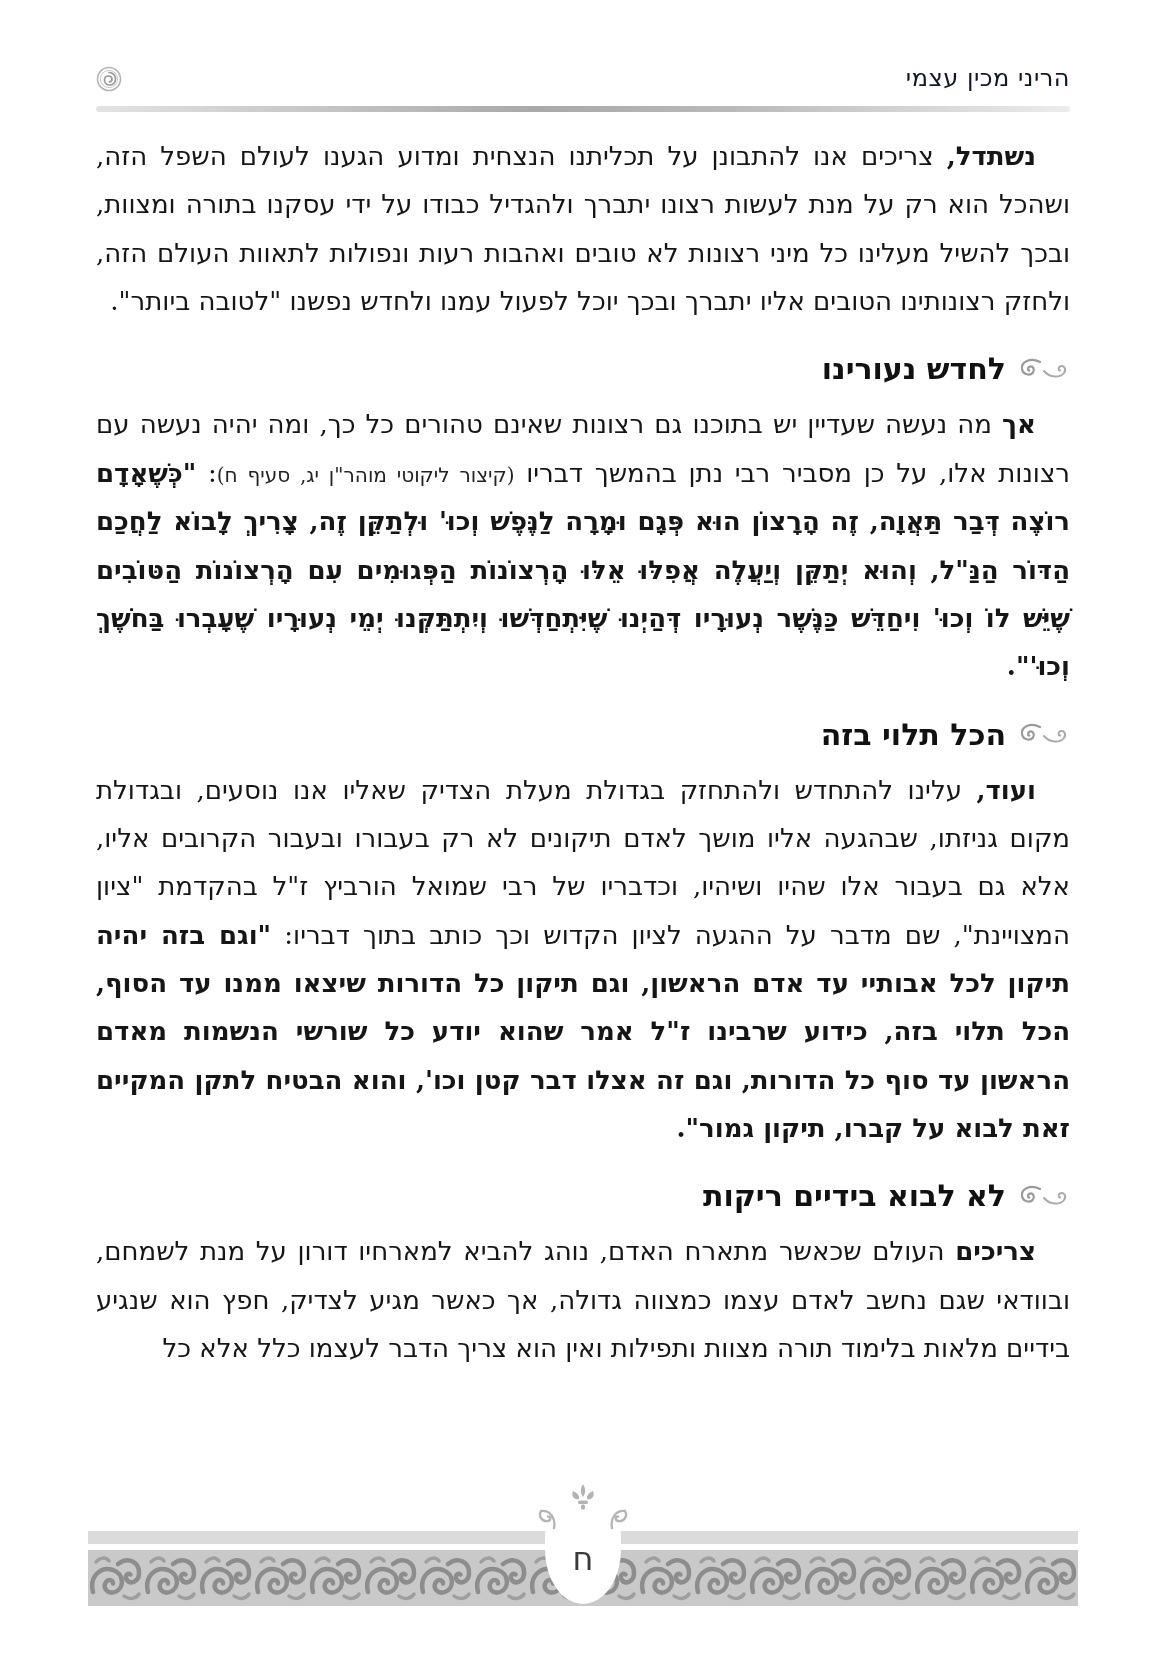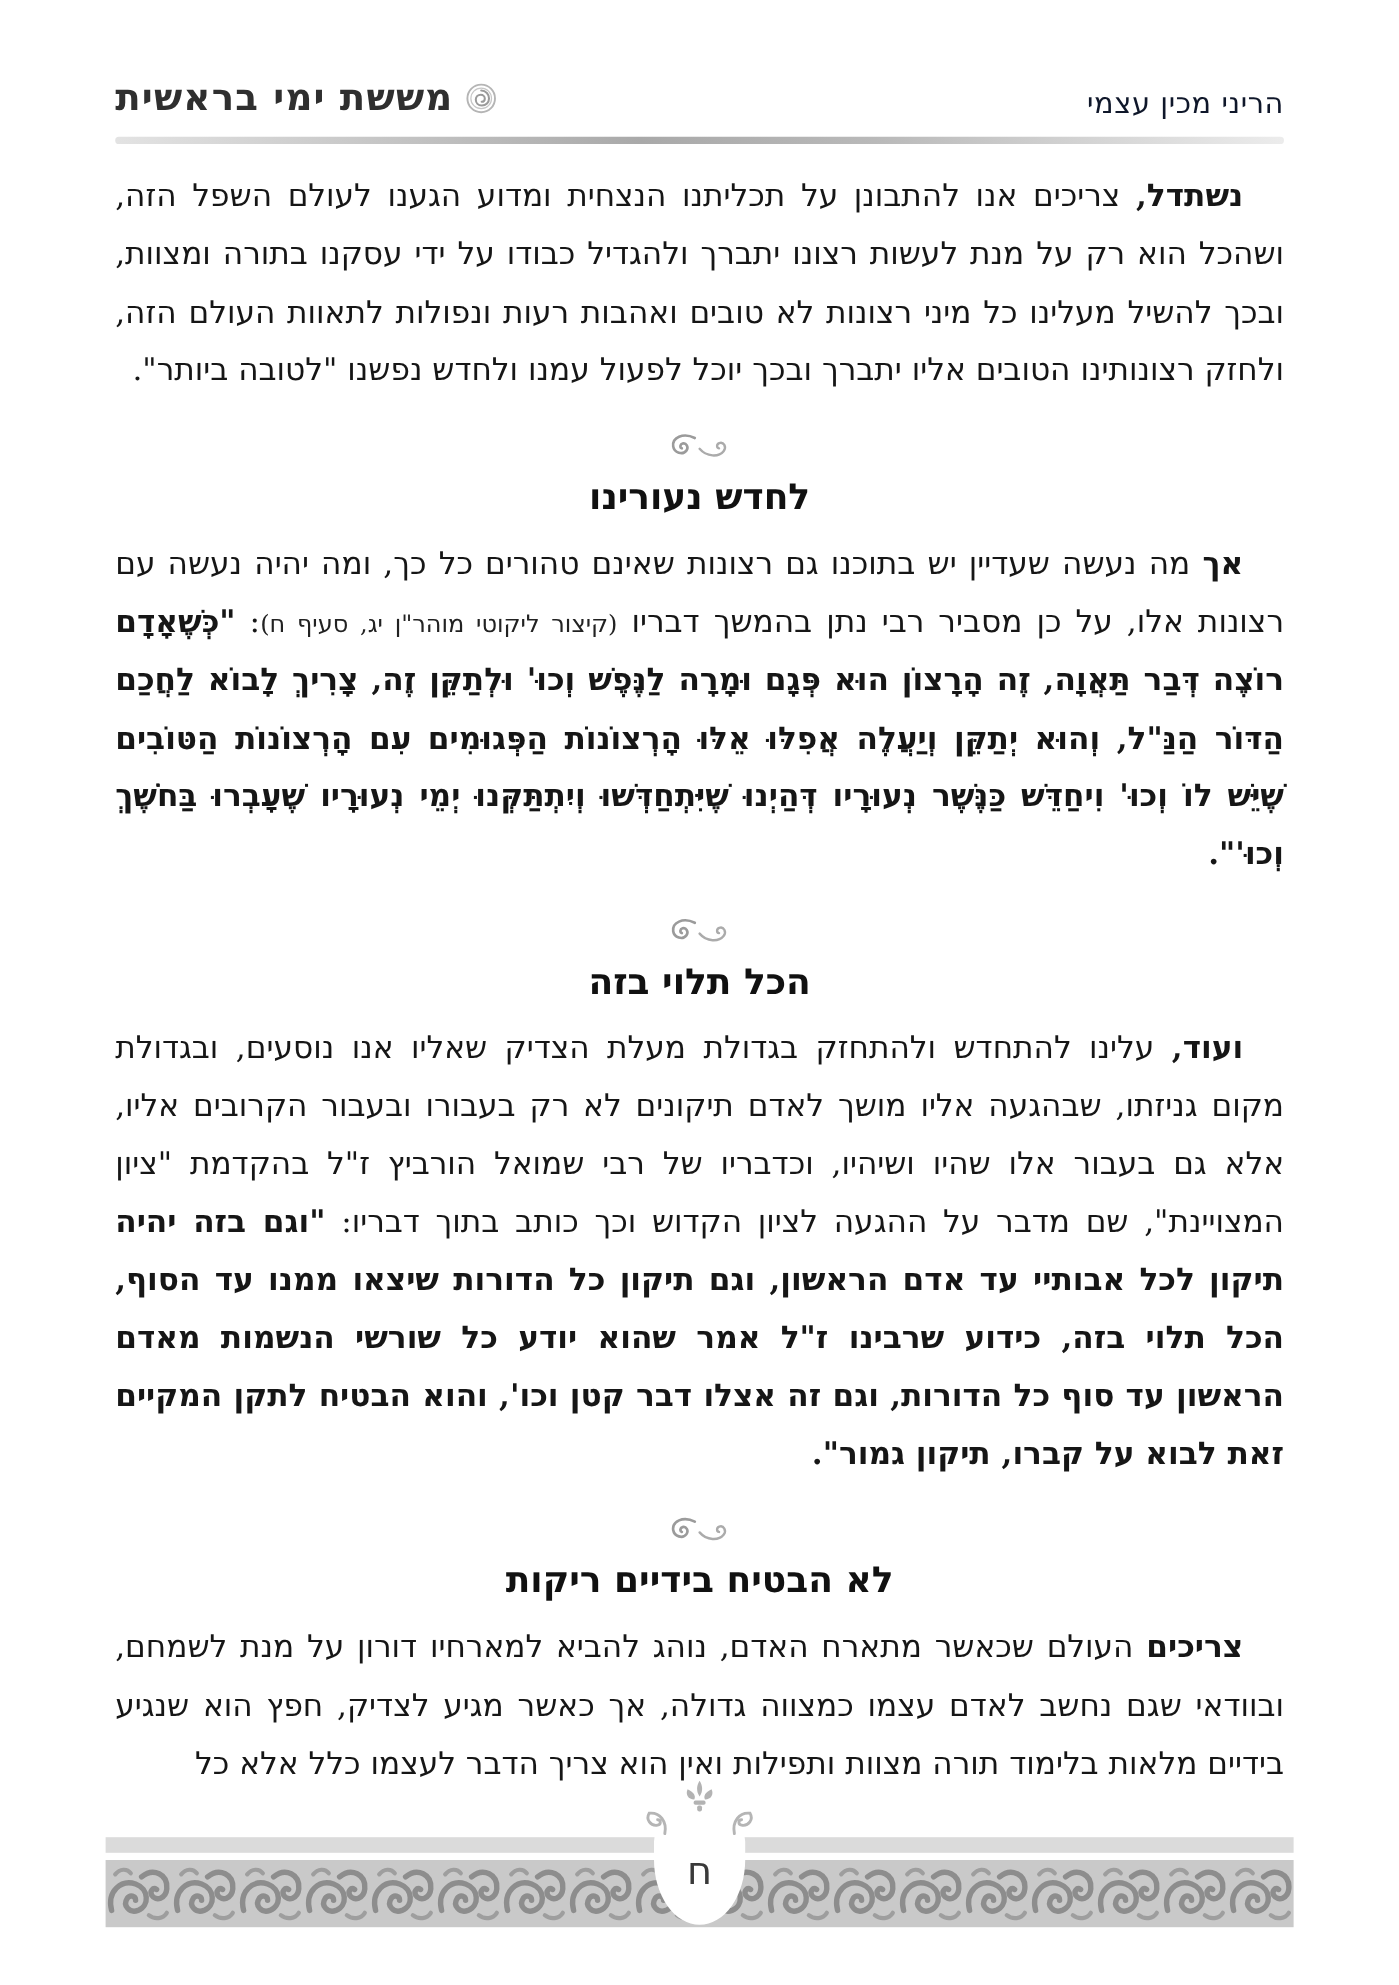--- a/index.html
+++ b/index.html
@@ -28,21 +28,20 @@
     font-size:26px;line-height:1.86;text-align:justify;margin:0 0 8px 0;
     text-indent:34px;color:#161616;
   }
   .para .opener{font-weight:bold;}
   .para .citation{font-size:20px;color:#222;}
   .para .quote{font-weight:bold;}
   .section-heading{
     display:flex;align-items:center;gap:12px;justify-content:flex-start;
     font-size:30px;font-weight:bold;color:#111;
     margin:26px 0 14px 0;
-    flex-direction:column;
   }
   .orn svg{display:block;}
   
   .page-footer{position:absolute;left:88px;right:88px;bottom:48px;}
   .footer-bar{height:13px;background:#dbdbdb;margin-bottom:6px;}
   .footer-strip{
     height:56px;background:#c9c9c9;overflow:hidden;display:flex;align-items:center;
   }
   .footer-strip svg{flex:0 0 auto;}
   .crest{
@@ -65,21 +64,20 @@
   <header class="page-header">
     <div class="running-title">הריני מכין עצמי</div>
     <div class="book-title-wrap">
       <span class="header-icon">
         <svg width="26" height="26" viewBox="0 0 26 26">
           <circle cx="13" cy="13" r="11.5" fill="none" stroke="#b5b5b5" stroke-width="1.6"></circle>
           <circle cx="13" cy="13" r="8.6" fill="none" stroke="#c7c7c7" stroke-width="1"></circle>
           <path d="M13 6.5 C17 6.5 19.5 9.5 19.5 13 C19.5 16.5 17 19 13.5 19 C10.5 19 8.5 16.8 8.5 14 C8.5 11.5 10.4 10 12.6 10 C14.6 10 16 11.4 16 13.2 C16 14.8 14.8 15.8 13.4 15.8" fill="none" stroke="#9a9a9a" stroke-width="1.7" stroke-linecap="round"></path>
         </svg>
       </span>
-      <span class="book-title">מששת ימי בראשית</span>
     </div>
   </header>
 
   <div class="header-rule"></div>
 
   <main class="text-col">
 
     <p class="para"><span class="opener">נשתדל,</span><span> צריכים אנו להתבונן על תכליתנו הנצחית ומדוע הגענו לעולם השפל הזה, ושהכל הוא רק על מנת לעשות רצונו יתברך ולהגדיל כבודו על ידי עסקנו בתורה ומצוות, ובכך להשיל מעלינו כל מיני רצונות לא טובים ואהבות רעות ונפולות לתאוות העולם הזה, ולחזק רצונותינו הטובים אליו יתברך ובכך יוכל לפעול עמנו ולחדש נפשנו "לטובה ביותר".</span></p>
 
     <h2 class="section-heading">
@@ -107,21 +105,21 @@
 
     <p class="para"><span class="opener">ועוד,</span><span> עלינו להתחדש ולהתחזק בגדולת מעלת הצדיק שאליו אנו נוסעים, ובגדולת מקום גניזתו, שבהגעה אליו מושך לאדם תיקונים לא רק בעבורו ובעבור הקרובים אליו, אלא גם בעבור אלו שהיו ושיהיו, וכדבריו של רבי שמואל הורביץ ז"ל בהקדמת "ציון המצויינת", שם מדבר על ההגעה לציון הקדוש וכך כותב בתוך דבריו: </span><span class="quote">"וגם בזה יהיה תיקון לכל אבותיי עד אדם הראשון, וגם תיקון כל הדורות שיצאו ממנו עד הסוף, הכל תלוי בזה, כידוע שרבינו ז"ל אמר שהוא יודע כל שורשי הנשמות מאדם הראשון עד סוף כל הדורות, וגם זה אצלו דבר קטן וכו', והוא הבטיח לתקן המקיים זאת לבוא על קברו, תיקון גמור".</span></p>
 
     <h2 class="section-heading">
       <span class="orn">
         <svg width="52" height="26" viewBox="0 0 52 26">
           <path d="M22 6 C12 1 3 6 4 13 C4.8 18.5 12 20.5 15 16.5 C17.2 13.5 14.8 9.8 11.8 10.6 C9.6 11.2 9.4 14 11.2 14.6" fill="none" stroke="#9b9b9b" stroke-width="2.2" stroke-linecap="round"></path>
           <path d="M26 15 C32 22 42 22 46 17 C48.8 13.4 46 9 42.4 10.2 C40 11 40 14.2 42.2 14.6" fill="none" stroke="#ababab" stroke-width="2" stroke-linecap="round"></path>
         </svg>
       </span>
-      <span>לא הבטיח בידיים ריקות</span>
+      <span>לא לבוא בידיים ריקות</span>
     </h2>
 
     <p class="para"><span class="opener">צריכים</span><span> העולם שכאשר מתארח האדם, נוהג להביא למארחיו דורון על מנת לשמחם, ובוודאי שגם נחשב לאדם עצמו כמצווה גדולה, אך כאשר מגיע לצדיק, חפץ הוא שנגיע בידיים מלאות בלימוד תורה מצוות ותפילות ואין הוא צריך הדבר לעצמו כלל אלא כל</span></p>
 
   </main>
 
   <footer class="page-footer">
     <div class="footer-bar"></div>
     <div class="footer-strip">
       <svg width="55" height="56" viewBox="0 0 55 56">

